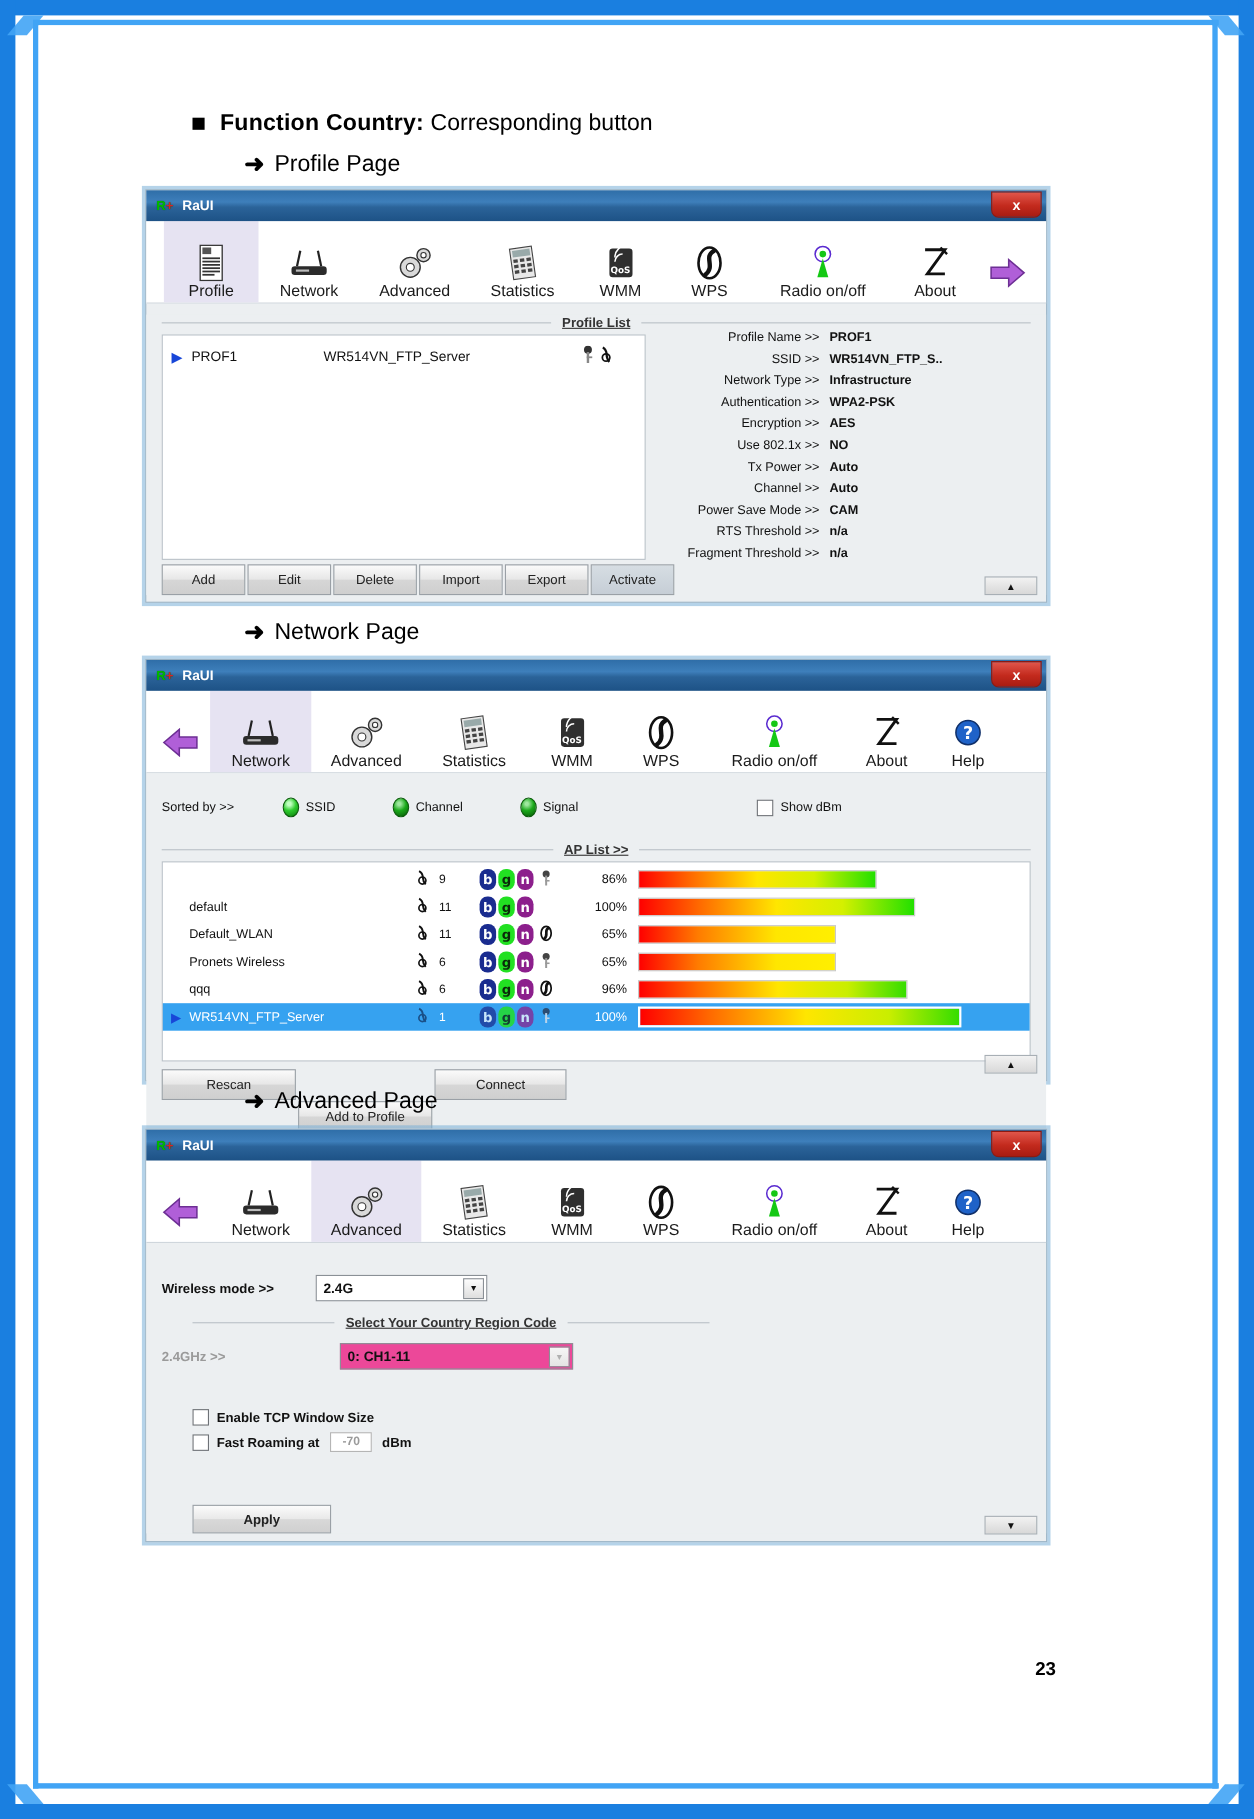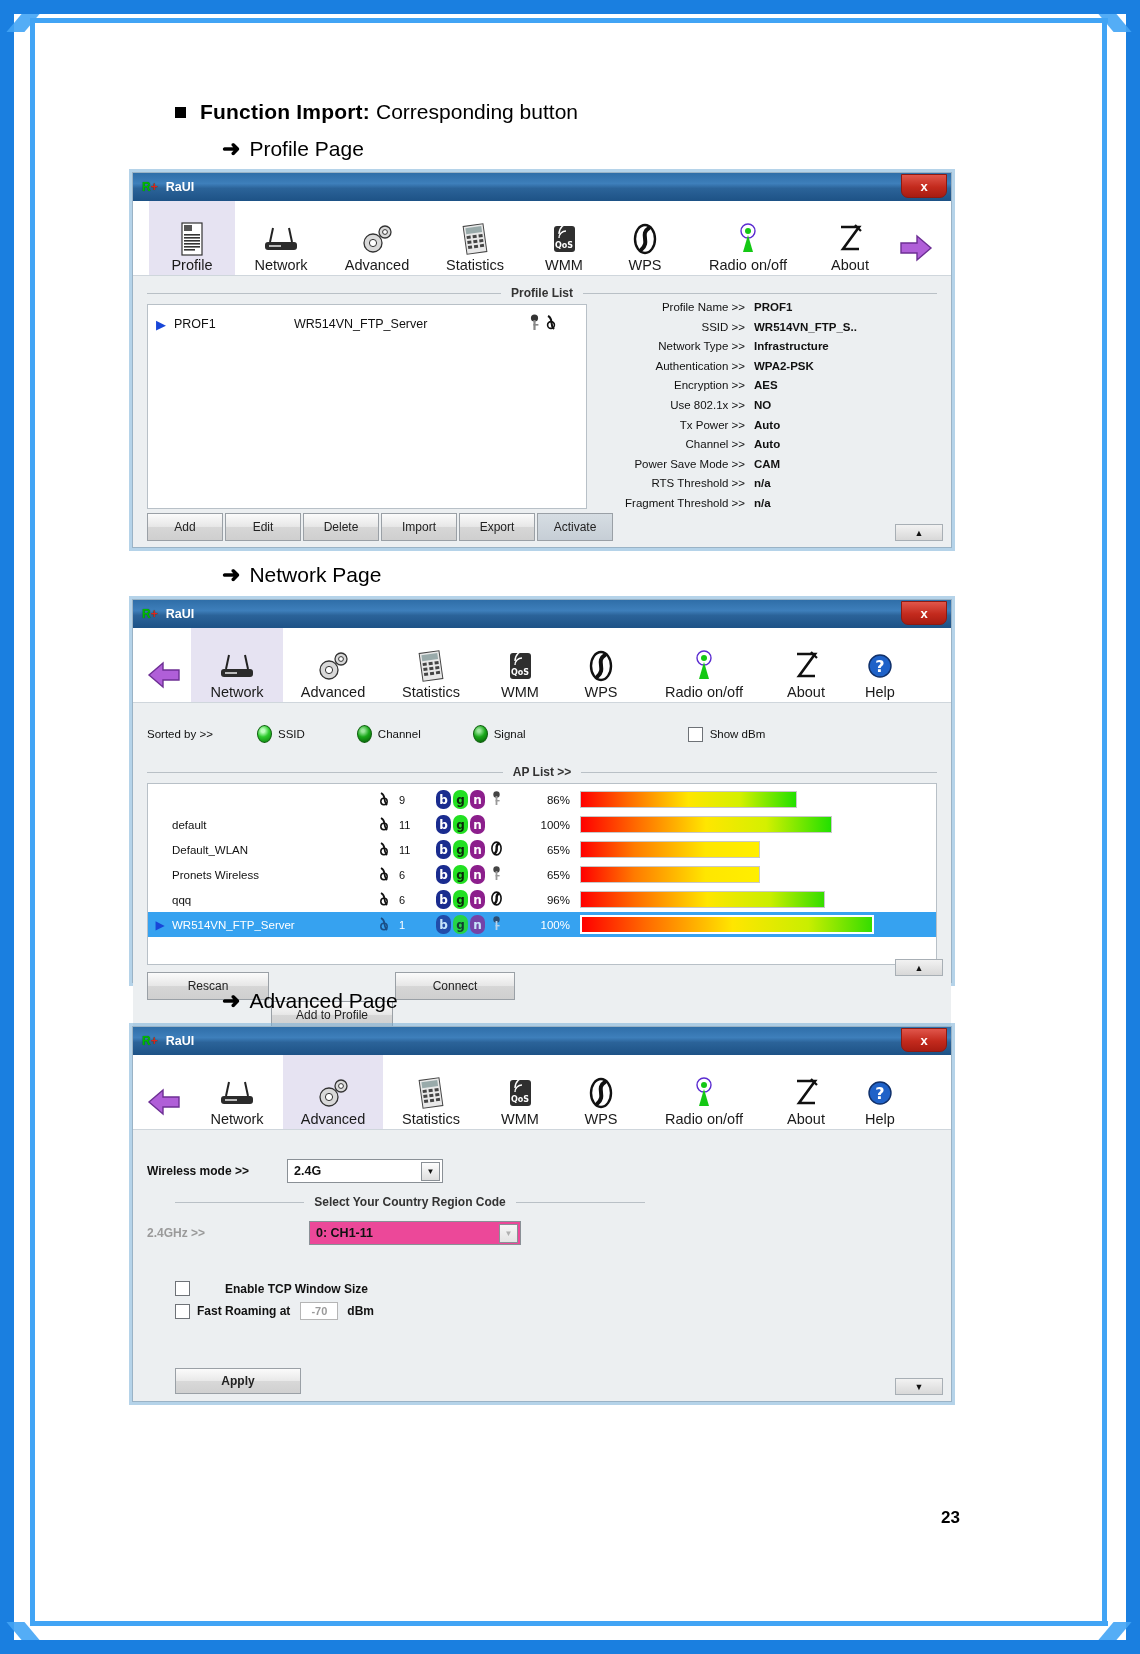--- a/index.html
+++ b/index.html
@@ -40,21 +40,21 @@
         height:100%;padding:4px 6px 2px 6px;box-sizing:border-box;}
   .tbtn.active{background:#e6e3f2;}
   .tbtn .lbl{font-size:14.5px;color:#1a1a1a;white-space:nowrap;margin-top:1px;}
   .tico{height:36px;display:flex;align-items:flex-end;justify-content:center;}
 
   .panel{background:#eceff1;padding:0;}
 
   
   .grp{display:flex;align-items:center;font-size:12px;font-weight:bold;color:#333;margin:10px 14px 4px 14px;}
   .grp .ln{flex:1;height:1px;background:#b9c0c6;}
-  .grp .tx{padding:0 10px;}
+  .grp .tx{padding:0 10px;text-decoration:underline;}
 
   .listbox{background:#fff;border:1px solid #b8c0c7;margin:0 14px;}
 
   .prow{display:flex;align-items:center;height:26px;font-size:12.5px;color:#111;}
   .prow .sel{width:26px;text-align:center;color:#1846d8;font-size:13px;}
   .prow .c1{width:120px;}
   .prow .c2{flex:1;}
 
   .btnrow{display:flex;margin:0 0 0 14px;}
   .fbtn{width:74px;height:26px;font-size:12px;color:#222;display:flex;align-items:center;justify-content:center;
@@ -141,21 +141,21 @@
   <div class="bar2" style="left:1106px;top:1622px;width:18px;height:18px;transform:skew(-40deg);opacity:.9;"></div>
 
   <div class="innerwhite" style="left:35px;top:23px;width:1067px;height:1598px;"></div>
   <div style="position:absolute;left:300px;top:1380px;width:540px;height:5px;background:linear-gradient(90deg,#2b9b2b,#cfd43a,#d84b26,#c33b20);opacity:.85;"></div>
 </div>
 
 <div class="content">
 
   <div class="bullet-line">
     <div class="sq"></div>
-    <span class="h-bold">Function Import:</span>
+    <span class="h-bold">Function Country:</span>
     <span class="h-norm">Corresponding button</span>
   </div>
 
   <div class="arrow-line" style="left:222px;top:137px;">
     <span class="arr">➜</span>
     <span>Profile Page</span>
   </div>
 
   <div class="win" style="left:132px;top:172px;width:818px;height:374px;">
     <div class="win-title">
@@ -807,21 +807,21 @@
 
       <div class="advrow" style="margin-top:12px;">
         <span class="lbl-gray" style="width:140px;font-weight:bold;">2.4GHz &gt;&gt;</span>
         <span class="combo disabled" style="width:204px;">
           <span>0: CH1-11</span>
           <span class="ar" style="background:linear-gradient(180deg,#f6f6f6,#e4e4e4);color:#b0b0b0;">▼</span>
         </span>
       </div>
 
       <div style="margin-top:36px;margin-left:28px;">
-        <div class="advrow" style="font-weight:bold;margin-bottom:6px;gap:28px;">
+        <div class="advrow" style="font-weight:bold;margin-bottom:6px;">
           <span class="cbx"></span>
           <span>Enable TCP Window Size</span>
         </div>
         <div class="advrow" style="font-weight:bold;">
           <span class="cbx"></span>
           <span>Fast Roaming at</span>
           <span class="tiny-input" style="margin-left:10px;">-70</span>
           <span style="margin-left:9px;">dBm</span>
         </div>
       </div>

